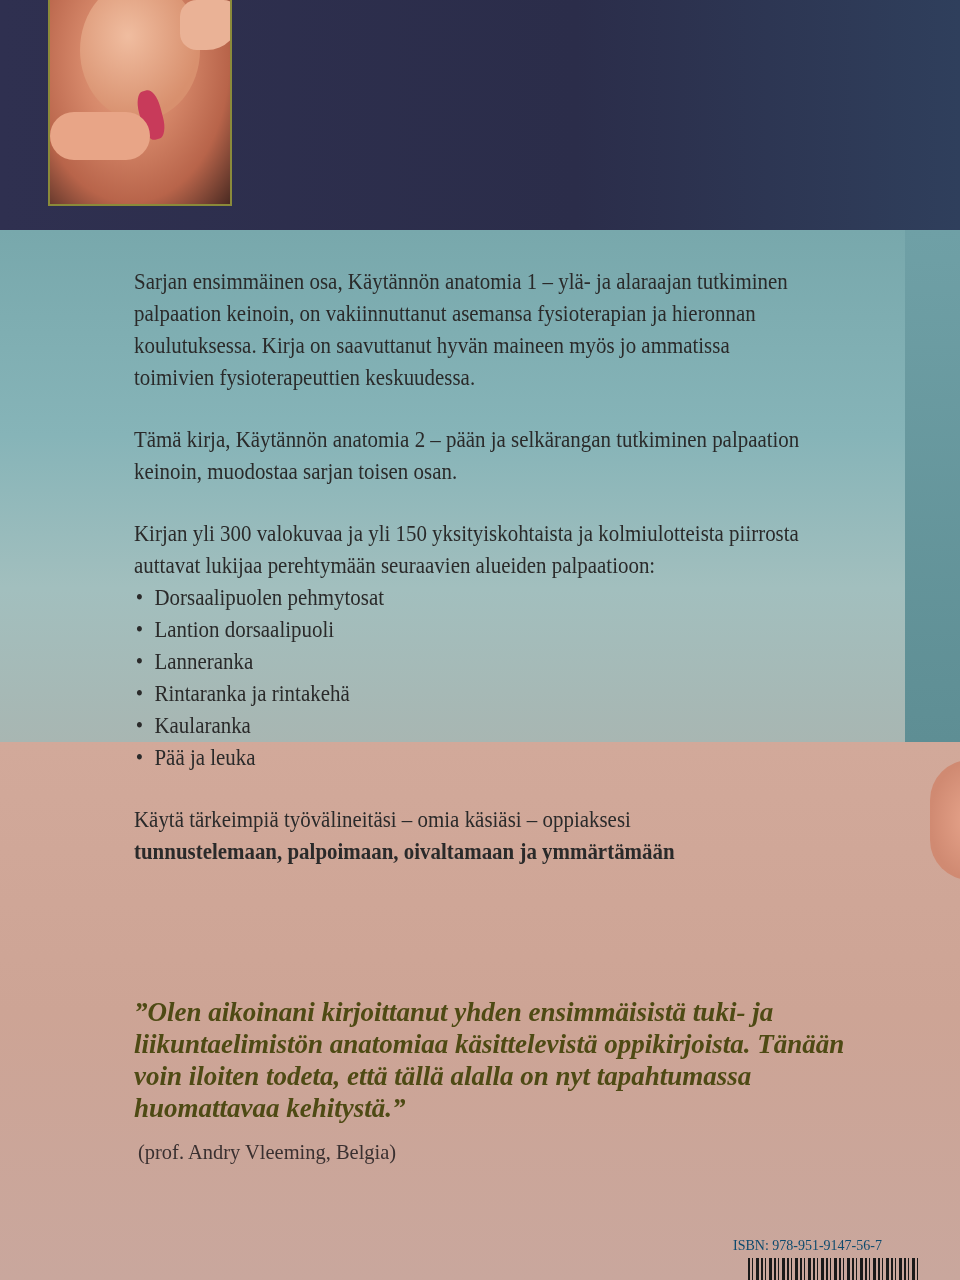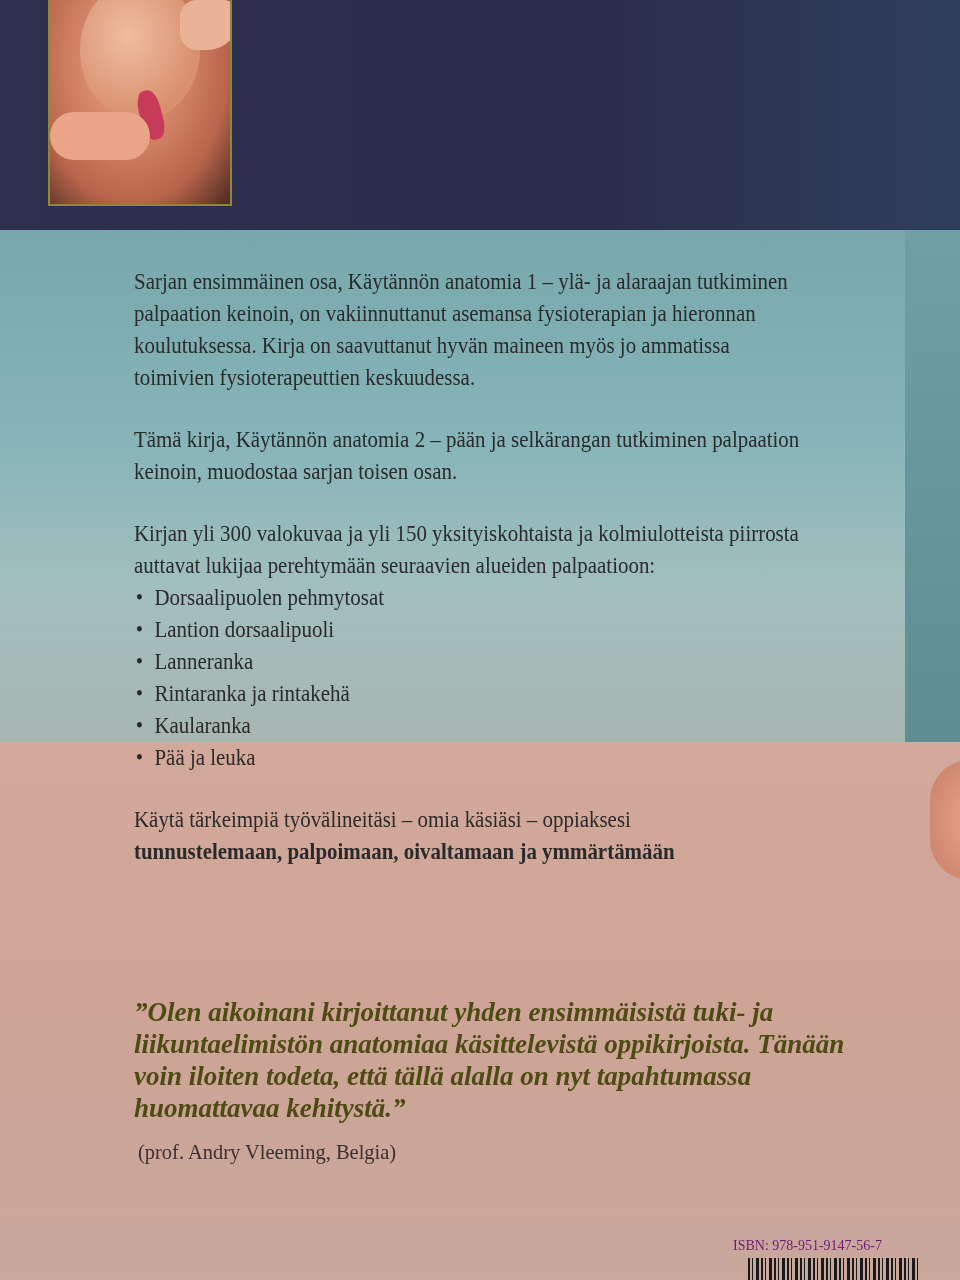--- a/index.html
+++ b/index.html
@@ -69,21 +69,21 @@
     font-family: "Liberation Serif", serif;
   }
   .attribution {
     position: absolute; left: 138px; top: 1136px;
     color: #3a3030; font-size: 22px; line-height: 32px;
     font-family: "Liberation Serif", serif;
     transform: scaleX(0.93); transform-origin: left top;
   }
   .isbn {
     position: absolute; left: 733px; top: 1238px;
-    color: #701a75; font-size: 14px; font-family: "Liberation Serif", serif;
+    color: #0c4a6e; font-size: 14px; font-family: "Liberation Serif", serif;
   }
   .barcode {
     position: absolute; left: 748px; top: 1258px; width: 170px; height: 22px;
     background: repeating-linear-gradient(90deg,
       #1a1a1a 0px, #1a1a1a 2px, transparent 2px, transparent 4px,
       #1a1a1a 4px, #1a1a1a 5px, transparent 5px, transparent 8px,
       #1a1a1a 8px, #1a1a1a 11px, transparent 11px, transparent 13px);
   }
 </style>
 </head>

